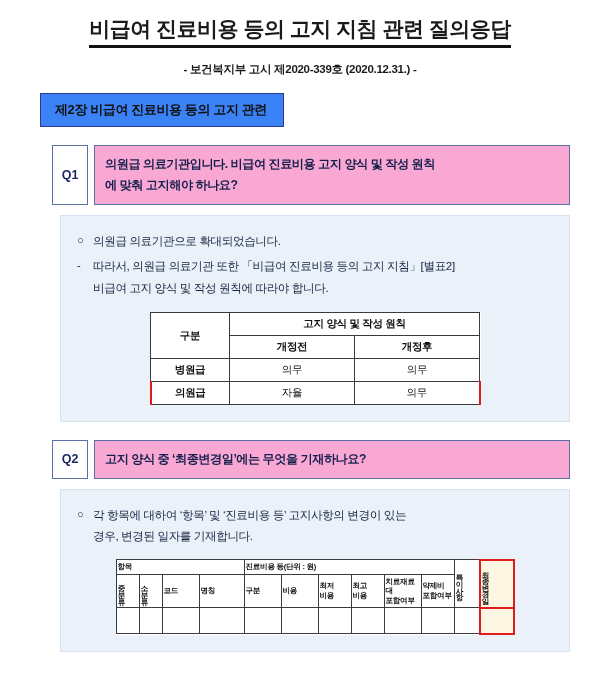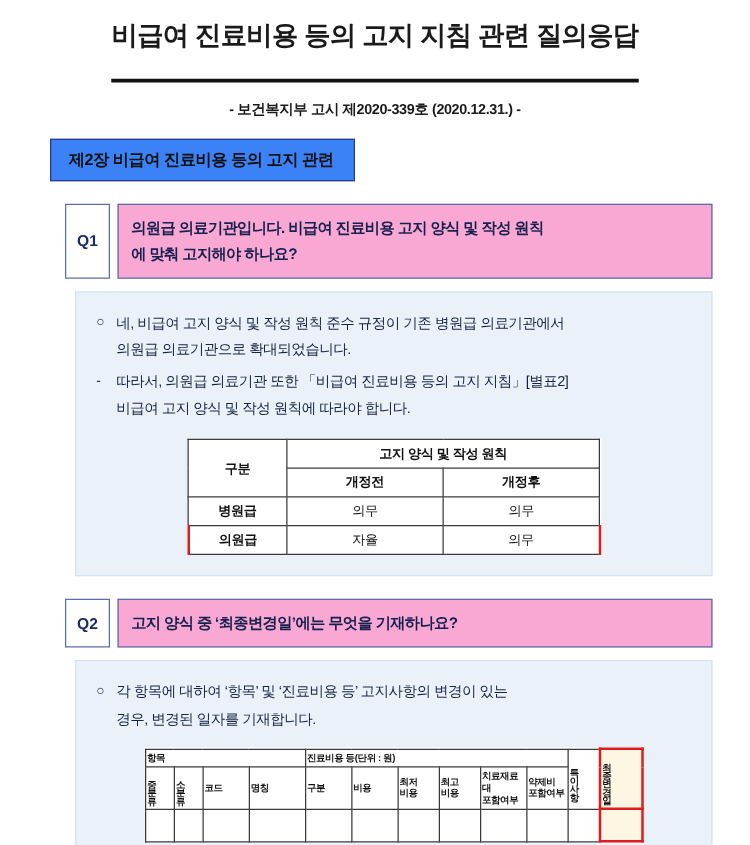--- a/index.html
+++ b/index.html
@@ -21,21 +21,21 @@
     box-sizing: border-box;
     padding: 10px 22px 0 22px;
   }
 
   
   .doc-title {
     text-align: center;
     font-size: 21px;
     font-weight: bold;
     letter-spacing: -0.5px;
-    padding-bottom: 21px;
+    padding-bottom: 3px;
     border-bottom: 3px solid #111;
     display: inline-block;
     margin: 6px 0 0 0;
     line-height: 1.25;
   }
   .title-wrap {
     text-align: center;
   }
 
   .doc-subtitle {
@@ -223,21 +223,20 @@
       <div class="q-text">
         <div>의원급 의료기관입니다. 비급여 진료비용 고지 양식 및 작성 원칙</div>
         <div>에 맞춰 고지해야 하나요?</div>
       </div>
     </div>
 
     <div class="a-panel">
       <div class="a-item">
         <div class="a-bullet">○</div>
         <div class="a-body">
-          <div>네, 비급여 고지 양식 및 작성 원칙 준수 규정이 기존 병원급 의료기관에서</div>
           <div>의원급 의료기관으로 확대되었습니다.</div>
         </div>
       </div>
       <div class="a-item">
         <div class="a-bullet">-</div>
         <div class="a-body">
           <div>따라서, 의원급 의료기관 또한 「비급여 진료비용 등의 고지 지침」[별표2]</div>
           <div>비급여 고지 양식 및 작성 원칙에 따라야 합니다.</div>
         </div>
       </div>

